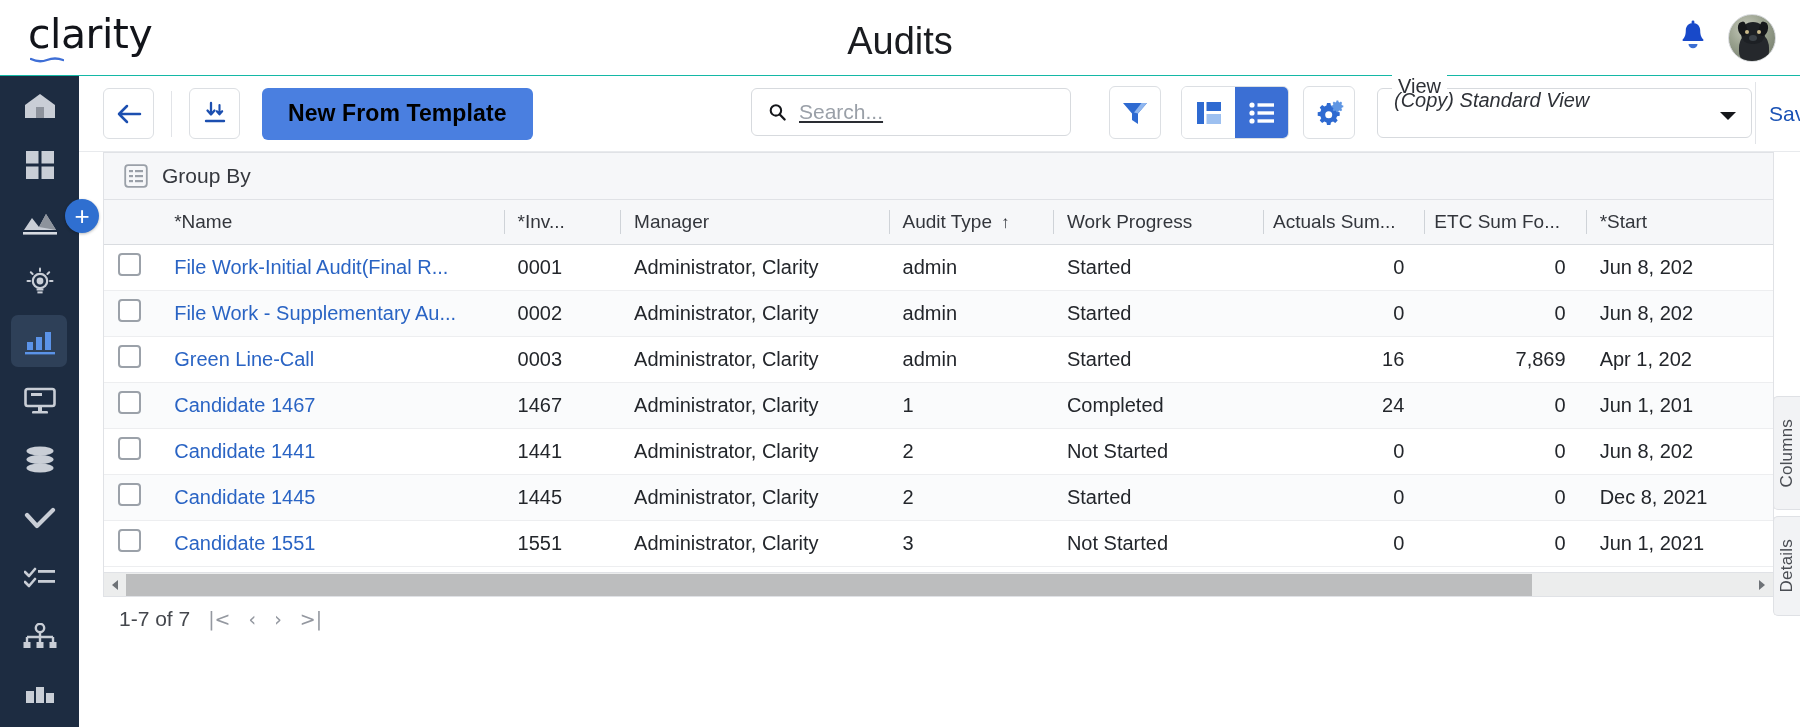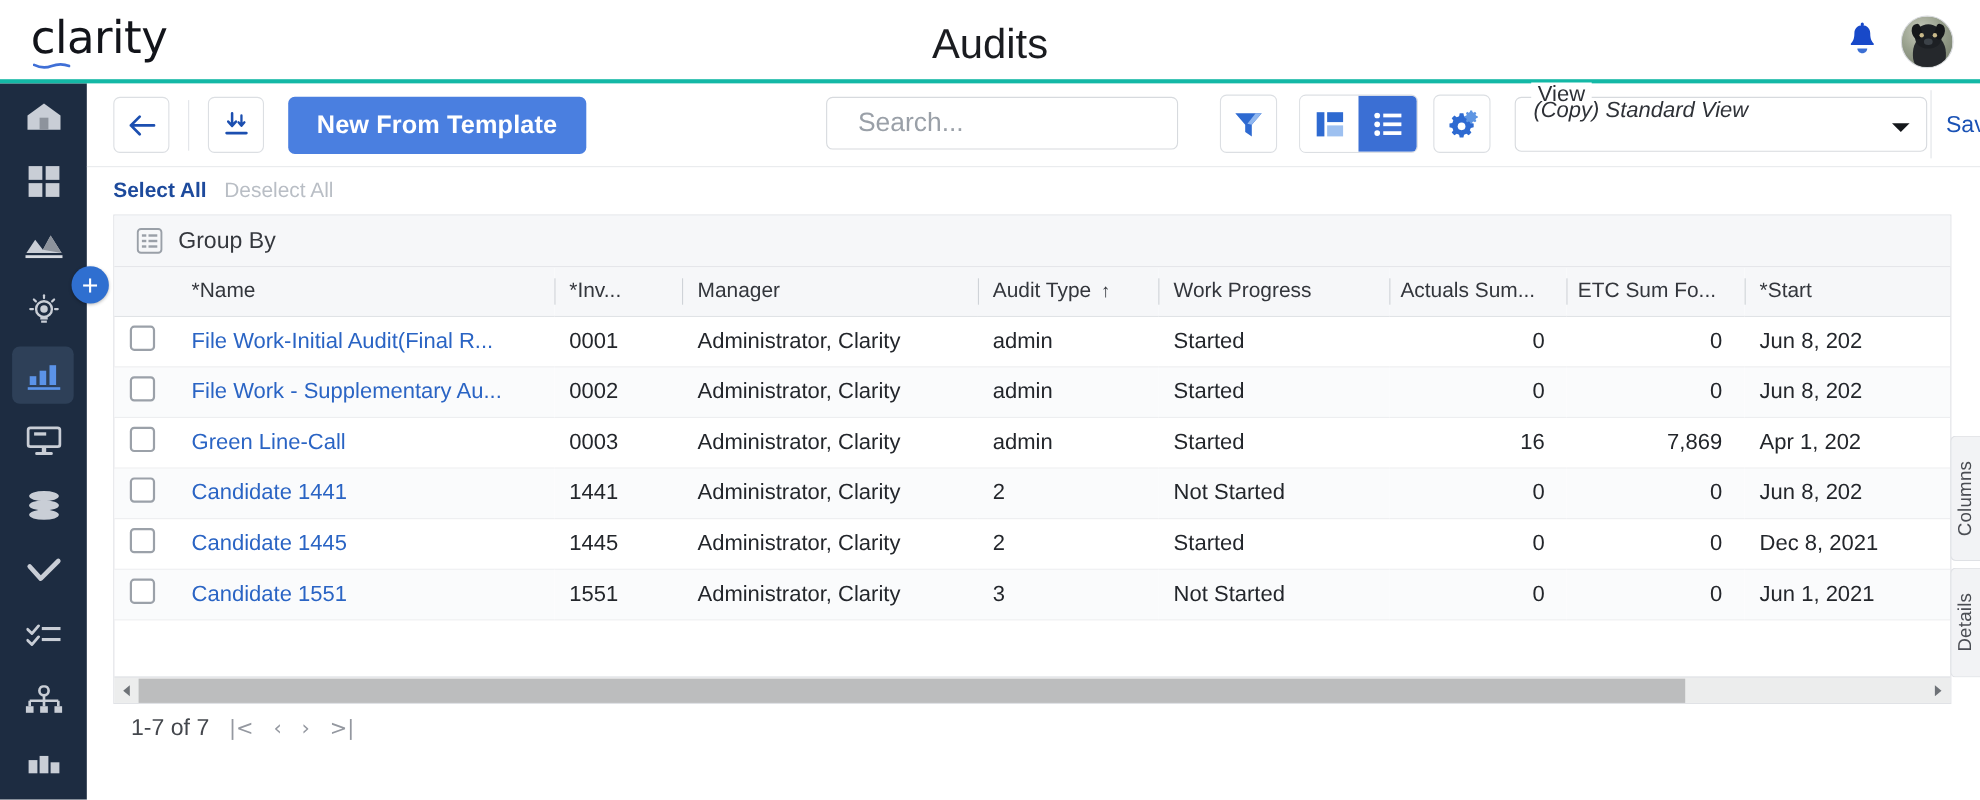--- a/index.html
+++ b/index.html
@@ -7,21 +7,21 @@
     width: 1800px; height: 727px;
     font-family: "Liberation Sans", sans-serif;
     background: #ffffff;
     overflow: hidden;
   }
   .app { position: relative; width: 1800px; height: 727px; }
 
   
   .topbar {
     position: absolute; left: 0; top: 0; width: 1800px; height: 76px;
-    background: #ffffff; border-bottom: 4px solid #14b8a6;
+    background: #ffffff; border-bottom: 1px solid #14b8a6;
     display: flex; align-items: center;
   }
   .logo {
     position: absolute; left: 28px; top: 10px;
     font-size: 41px; font-weight: 400; color: #12141a;
     letter-spacing: -0.5px; font-family: "DejaVu Sans", sans-serif;
   }
   .logo-swoosh {
     position: absolute; left: 30px; top: 56px; width: 34px; height: 7px;
   }
@@ -79,34 +79,34 @@
   .icon-btn {
     width: 51px; height: 51px; border: 1px solid #dcdfe3; border-radius: 6px;
     background: #fff; display: flex; align-items: center; justify-content: center;
     cursor: pointer;
   }
   .back-btn { margin-left: 24px; }
   .vsep { width: 1px; height: 46px; background: #e2e4e8; margin: 0 17px; }
   .download-btn { }
   .new-from-template {
     margin-left: 22px; height: 52px; padding: 0 26px;
-    background: #4a7fe0; color: #ffffff; border: none; border-radius: 6px;
+    background: #4a7fe0; color: #000000; border: none; border-radius: 6px;
     font-size: 23px; font-family: "Liberation Sans", sans-serif; font-weight: 700;
     cursor: pointer; letter-spacing: 0.1px;
   }
   .search-wrap {
     position: absolute; left: 672px; top: 12px;
     width: 320px; height: 48px; border: 1px solid #d7dade; border-radius: 6px;
     display: flex; align-items: center; background: #fff;
   }
   .search-wrap svg { margin-left: 16px; }
   .search-input {
     border: none; outline: none; flex: 1; height: 44px;
-    font-size: 24px; color: #2a2d33; padding-left: 12px;
-    font-family: "Liberation Sans", sans-serif; background: transparent;
+    font-size: 21px; color: #2a2d33; padding-left: 12px;
+    font-family: "Liberation Sans", sans-serif; background: transparent; text-decoration: underline;
   }
   .search-input::placeholder { color: #9aa0a8; }
   .filter-btn { position: absolute; left: 1030px; top: 10px; width: 52px; height: 53px; }
   .viewtoggle {
     position: absolute; left: 1102px; top: 10px; height: 53px;
     display: flex; border: 1px solid #dcdfe3; border-radius: 6px; overflow: hidden;
   }
   .vt-seg {
     width: 53px; height: 51px; display: flex; align-items: center; justify-content: center;
     background: #fff; cursor: pointer;
@@ -405,24 +405,20 @@
         <div class="value">(Copy) Standard View</div>
         <svg class="caret" width="18" height="12" viewBox="0 0 18 12">
           <path d="M1 2 L9 10 L17 2 Z" fill="#15171b"></path>
         </svg>
       </div>
 
       <div class="save-divider"></div>
       <div class="save-link">Save</div>
     </div>
 
-    <div class="selectrow">
-      <div class="sel-all">Select All</div>
-      <div class="desel-all">Deselect All</div>
-    </div>
 
     <div class="gridpanel">
 
       <div class="addbtn">+</div>
 
       <div class="groupby">
         <svg width="24" height="24" viewBox="0 0 24 24">
           <rect x="1.2" y="1.2" width="21.6" height="21.6" rx="3" fill="none" stroke="#9aa0a8" stroke-width="1.8"></rect>
           <rect x="5" y="6" width="4" height="2.2" fill="#9aa0a8"></rect>
             <rect x="11" y="6" width="8" height="2.2" fill="#9aa0a8"></rect>
@@ -508,20 +504,31 @@
             <td class="link"><a>Green Line-Call</a></td>
             <td>0003</td>
             <td>Administrator, Clarity</td>
             <td>admin</td>
             <td>Started</td>
             <td class="num">16</td>
             <td class="num">7,869</td>
             <td>Apr 1, 202</td>
           </tr>
 
+          <tr>
+            <td><span class="cbox"></span></td>
+            <td class="link"><a>Candidate 1467</a></td>
+            <td>1467</td>
+            <td>Administrator, Clarity</td>
+            <td>1</td>
+            <td>Completed</td>
+            <td class="num">24</td>
+            <td class="num">0</td>
+            <td>Jun 1, 201</td>
+          </tr>
 
           <tr>
             <td><span class="cbox"></span></td>
             <td class="link"><a>Candidate 1441</a></td>
             <td>1441</td>
             <td>Administrator, Clarity</td>
             <td>2</td>
             <td>Not Started</td>
             <td class="num">0</td>
             <td class="num">0</td>

